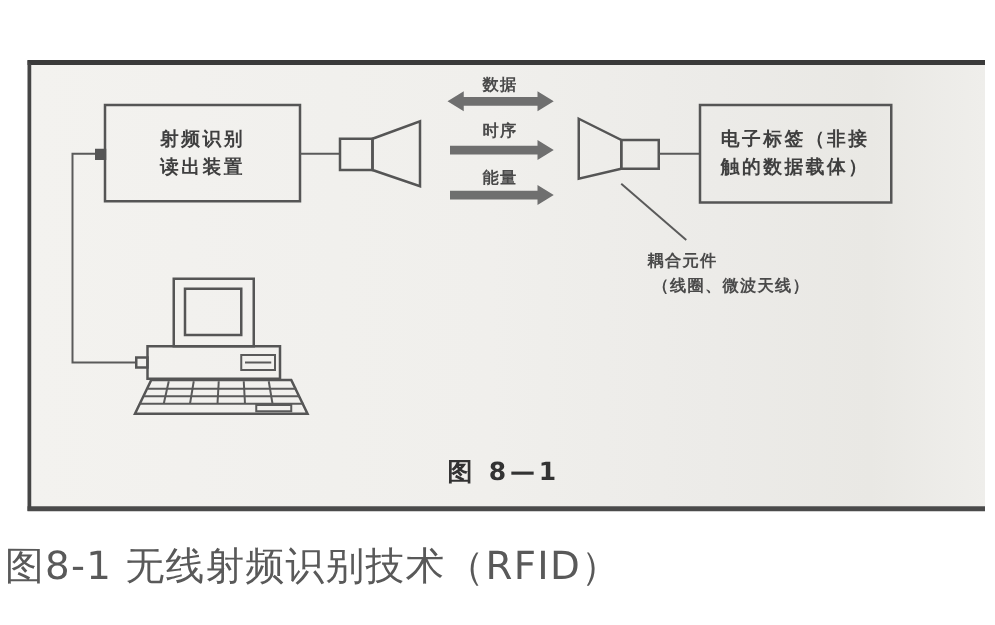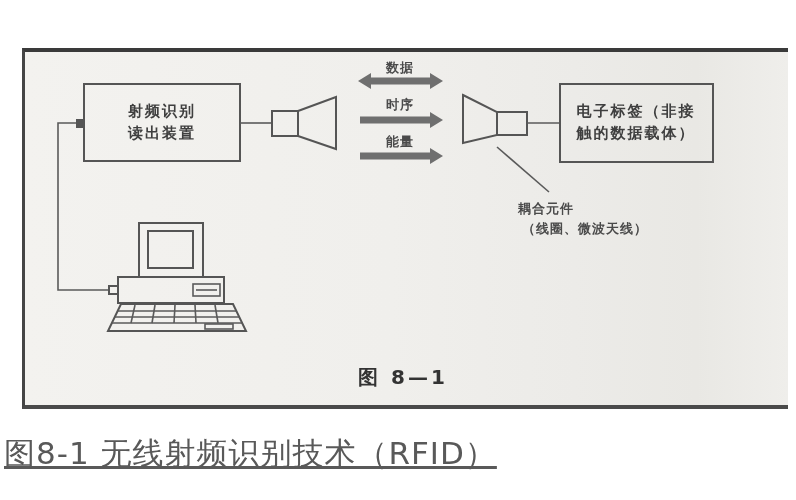--- a/index.html
+++ b/index.html
@@ -75,21 +75,20 @@
   .figure-caption {
     position: absolute;
     left: 4px;
     top: 430px;
     width: 780px;
     font-size: 31px;
     line-height: 1.5;
     color: #595959;
     letter-spacing: 1px;
     white-space: nowrap;
-    text-decoration: underline;
   }
 </style>
 </head>
 <body>
 
 <div class="stage">
 
   <div class="scan-frame">
     <svg viewBox="0 0 763 353">
 

